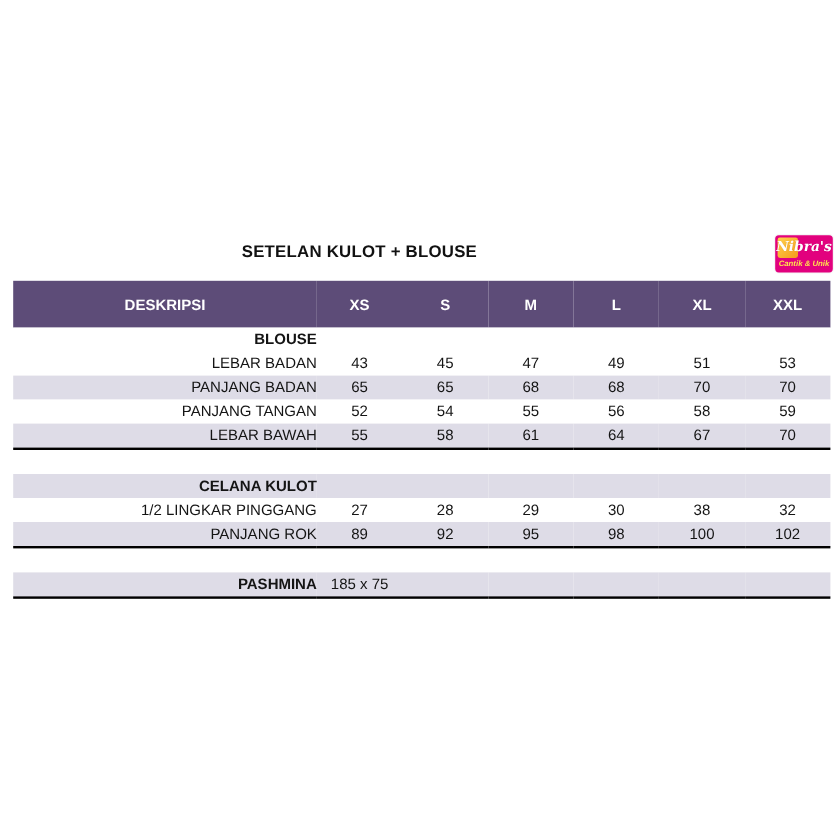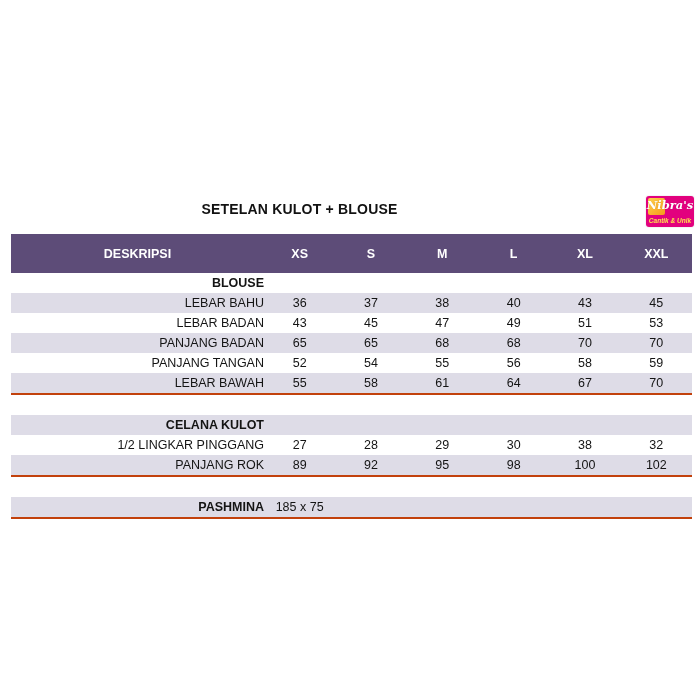--- a/index.html
+++ b/index.html
@@ -40,21 +40,21 @@
   .size-table thead th {
     background:#5d4c78; color:#ffffff; font-weight:bold;
     height:39px; padding:0; text-align:center; font-size:12.5px;
   }
   .size-table tbody td {
     height:20px; padding:0; line-height:20px; text-align:center;
     background:#ffffff; font-size:12.5px;
   }
   .size-table td.lbl { text-align:right; padding-left:3px; }
   .size-table tr.alt td { background:#dedce7; }
-  .size-table tr.end td { border-bottom:2px solid #c2410c; }
+  .size-table tr.end td { border-bottom:2px solid #000000; }
   .size-table tr.gap td { background:#ffffff; }
   .size-table tr.sec td.lbl { font-weight:bold; }
 </style>
 </head>
 <body>
 
 <div class="page">
 
   <div class="title">SETELAN KULOT + BLOUSE</div>
 
@@ -87,29 +87,20 @@
     </thead>
     <tbody>
       <tr class="sec">
         <td class="lbl">BLOUSE</td>
         <td></td>
           <td></td>
           <td></td>
           <td></td>
           <td></td>
           <td></td>
-      </tr>
-      <tr class="alt">
-        <td class="lbl">LEBAR BAHU</td>
-        <td>36</td>
-        <td>37</td>
-        <td>38</td>
-        <td>40</td>
-        <td>43</td>
-        <td>45</td>
       </tr>
       <tr>
         <td class="lbl">LEBAR BADAN</td>
         <td>43</td>
         <td>45</td>
         <td>47</td>
         <td>49</td>
         <td>51</td>
         <td>53</td>
       </tr>

